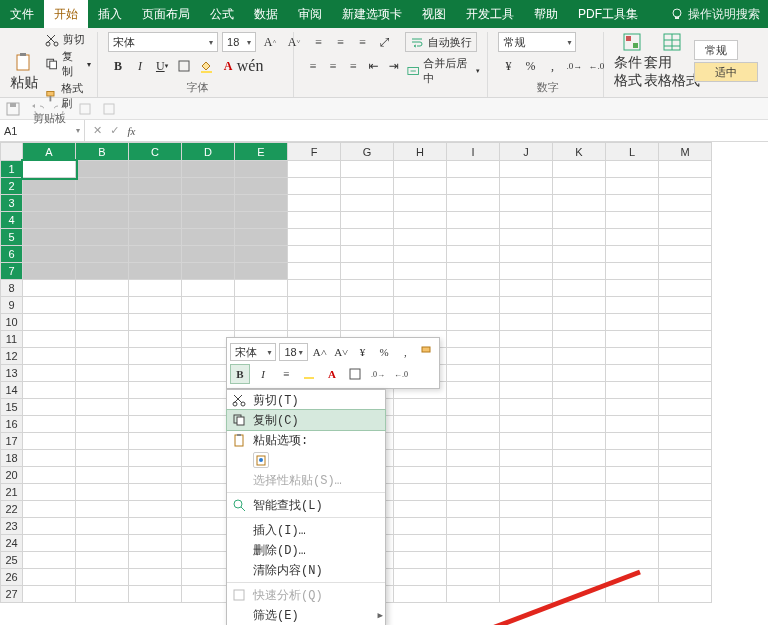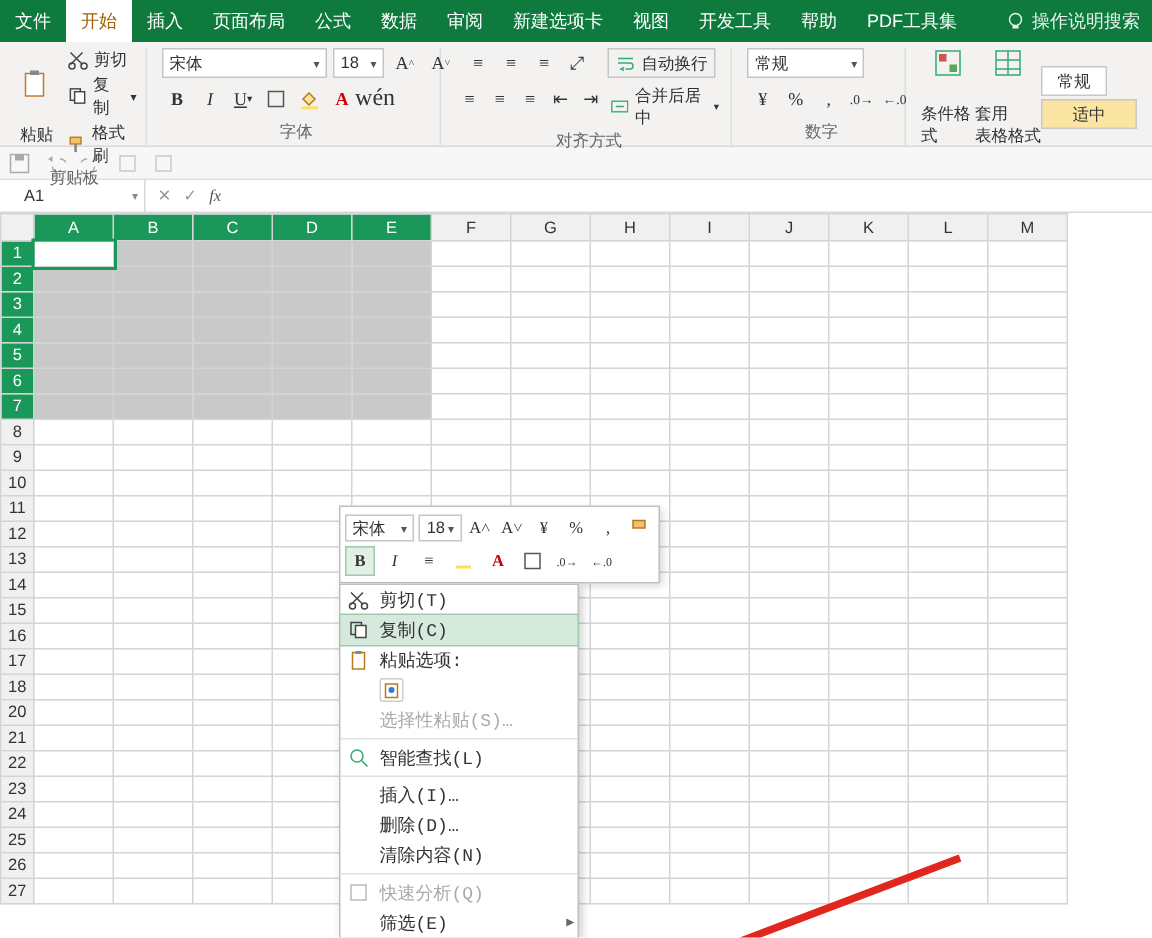--- a/index.html
+++ b/index.html
@@ -7,31 +7,31 @@
 .tabbar{background:#0f7a3e;height:28px;display:flex;align-items:stretch;color:#fff;}
 .tabbar .tab{padding:0 10px;display:flex;align-items:center;font-size:12px;cursor:pointer;}
 .tabbar .tab.active{background:#fff;color:#a16207;}
 .tabbar .spacer{flex:1;}
 .tabbar .searchhint{display:flex;align-items:center;gap:4px;opacity:0.9;margin-right:8px;}
 .ribbon{height:70px;background:#f3f2f1;border-bottom:1px solid #d8d8d8;display:flex;padding:4px 4px 0 4px;gap:6px;position:relative;}
 .group{display:flex;flex-direction:column;justify-content:space-between;border-right:1px solid #dcdcdc;padding:0 6px 2px 4px;}
 .group:last-child{border-right:none;}
 .group .body{display:flex;align-items:center;gap:4px;}
 .group .label{text-align:center;font-size:11px;color:#666;}
-.vbtn{display:flex;flex-direction:column;align-items:center;justify-content:center;width:36px;font-size:11px;gap:16px;cursor:pointer;}
+.vbtn{display:flex;flex-direction:column;align-items:center;justify-content:center;width:36px;font-size:14px;gap:2px;cursor:pointer;}
 .vbtn .ic{width:20px;height:20px;}
 .smallrow{display:flex;align-items:center;gap:4px;font-size:11px;}
 .smallrow .ic{width:14px;height:14px;}
 .sel{border:1px solid #c5c5c5;background:#fff;height:20px;display:flex;align-items:center;padding:0 4px;font-size:11px;justify-content:space-between;}
 .sel .dd{font-size:8px;color:#555;}
 .btnrow{display:flex;gap:2px;}
 .tbtn{width:20px;height:20px;display:flex;align-items:center;justify-content:center;border:1px solid transparent;cursor:pointer;font-family:"Times New Roman",serif;}
 .qat{height:22px;background:#f7f7f7;border-bottom:1px solid #e0e0e0;display:flex;align-items:center;gap:10px;padding:0 6px;}
 .qat .ic{width:14px;height:14px;opacity:0.6;cursor:pointer;}
-.fbar{height:22px;border-bottom:1px solid #d8d8d8;display:flex;align-items:center;padding-left:12px;}
+.fbar{height:22px;border-bottom:1px solid #d8d8d8;display:flex;align-items:center;}
 .namebox{width:85px;height:22px;border-right:1px solid #d8d8d8;padding:0 4px;display:flex;align-items:center;justify-content:space-between;font-size:11px;}
 .namebox .dd{font-size:8px;color:#888;}
 .fbar .mid{display:flex;align-items:center;gap:8px;padding:0 8px;color:#999;font-size:11px;}
 .fbar .fx{font-style:italic;font-family:serif;color:#555;}
 .gridwrap{position:relative;}
 table.grid{border-collapse:collapse;table-layout:fixed;}
 table.grid th,table.grid td{border:1px solid #d4d4d4;font-size:11px;font-weight:normal;color:#333;}
 .colhead th{background:#f0f0f0;height:18px;text-align:center;}
 .cornercell{width:22px;background:#e8e8e8;}
 .rowhead{background:#f0f0f0;text-align:center;width:22px;}
@@ -192,21 +192,20 @@
         <div class="smallrow" style="padding:0 2px">
             <svg class="ic" viewBox="0 0 14 14">
               <rect x="1" y="3" width="12" height="8" fill="none" stroke="#3a7"></rect>
               <path d="M4 7 h6" stroke="#3a7"></path>
             </svg>
             <span>合并后居中</span>
             <span style="font-size:7px">▾</span>
           </div>
       </div>
     </div>
-    <div class="label">对齐方式</div>
   </div>
 
   <div class="group" style="min-width:90px;">
     <div class="body" style="flex-direction:column;gap:4px;align-items:flex-start;">
       <div class="sel" style="width:78px">
           <span>常规</span>
           <span class="dd">▾</span>
         </div>
       <div class="btnrow">
         <div class="tbtn">¥</div>

